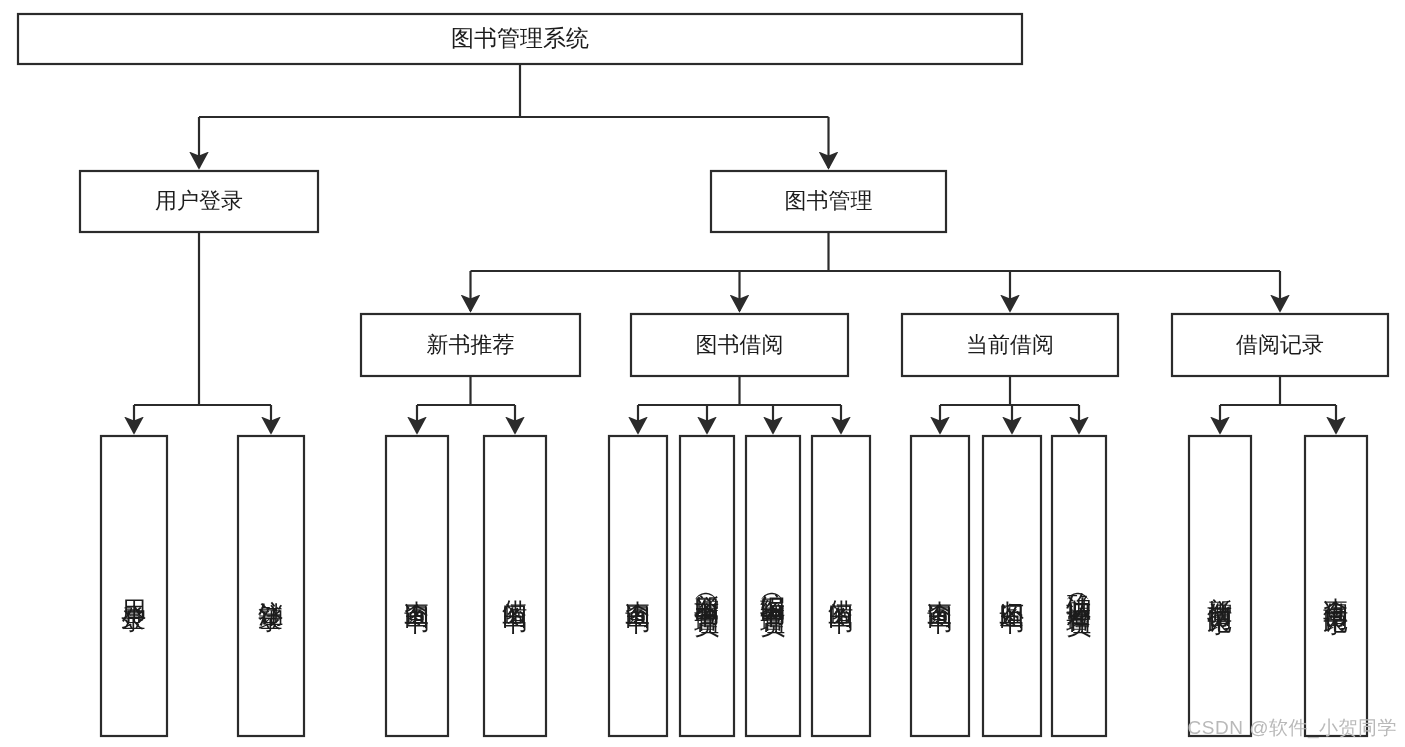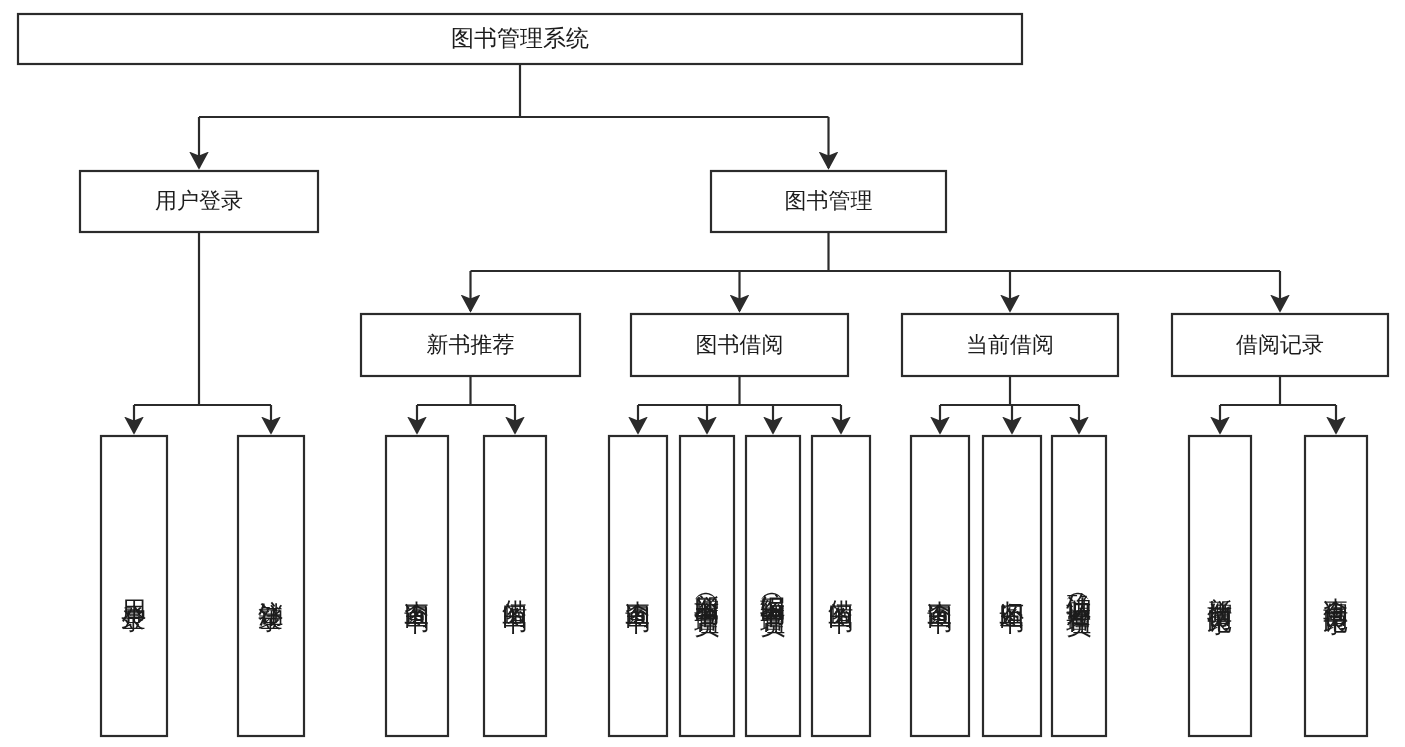--- a/index.html
+++ b/index.html
@@ -173,13 +173,14 @@
       <div class="leaf-label-wrap" style="left: 680px; top: 436px; width: 54px; height: 300px;">新增图书（管理员）</div>
       <div class="leaf-label-wrap" style="left: 746px; top: 436px; width: 54px; height: 300px;">编辑图书（管理员）</div>
       <div class="leaf-label-wrap" style="left: 812px; top: 436px; width: 58px; height: 300px;">借阅图书</div>
       <div class="leaf-label-wrap" style="left: 911px; top: 436px; width: 58px; height: 300px;">查询图书</div>
       <div class="leaf-label-wrap" style="left: 983px; top: 436px; width: 58px; height: 300px;">归还图书</div>
       <div class="leaf-label-wrap" style="left: 1052px; top: 436px; width: 54px; height: 300px;">确认归还（管理员）</div>
       <div class="leaf-label-wrap" style="left: 1189px; top: 436px; width: 62px; height: 300px;">新增借阅记录</div>
       <div class="leaf-label-wrap" style="left: 1305px; top: 436px; width: 62px; height: 300px;">查询借阅记录</div>
     </div>
 
+  <div class="watermark">CSDN @软件_小贺同学</div>
 </div>
 
 </body></html>

